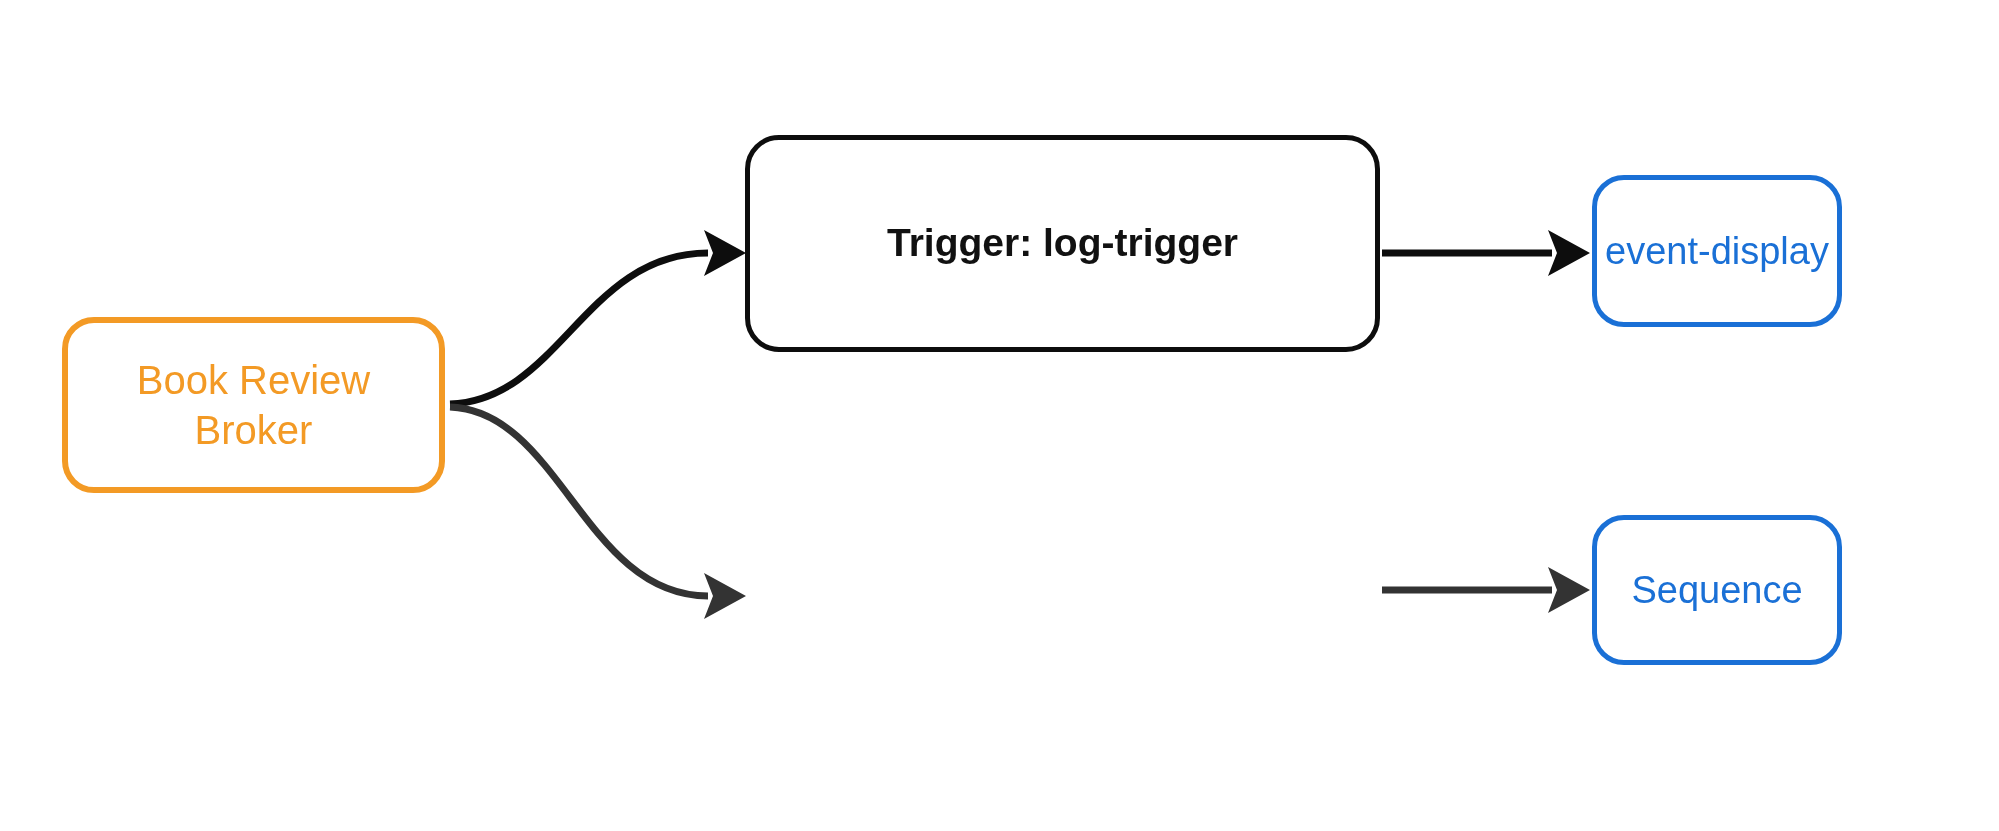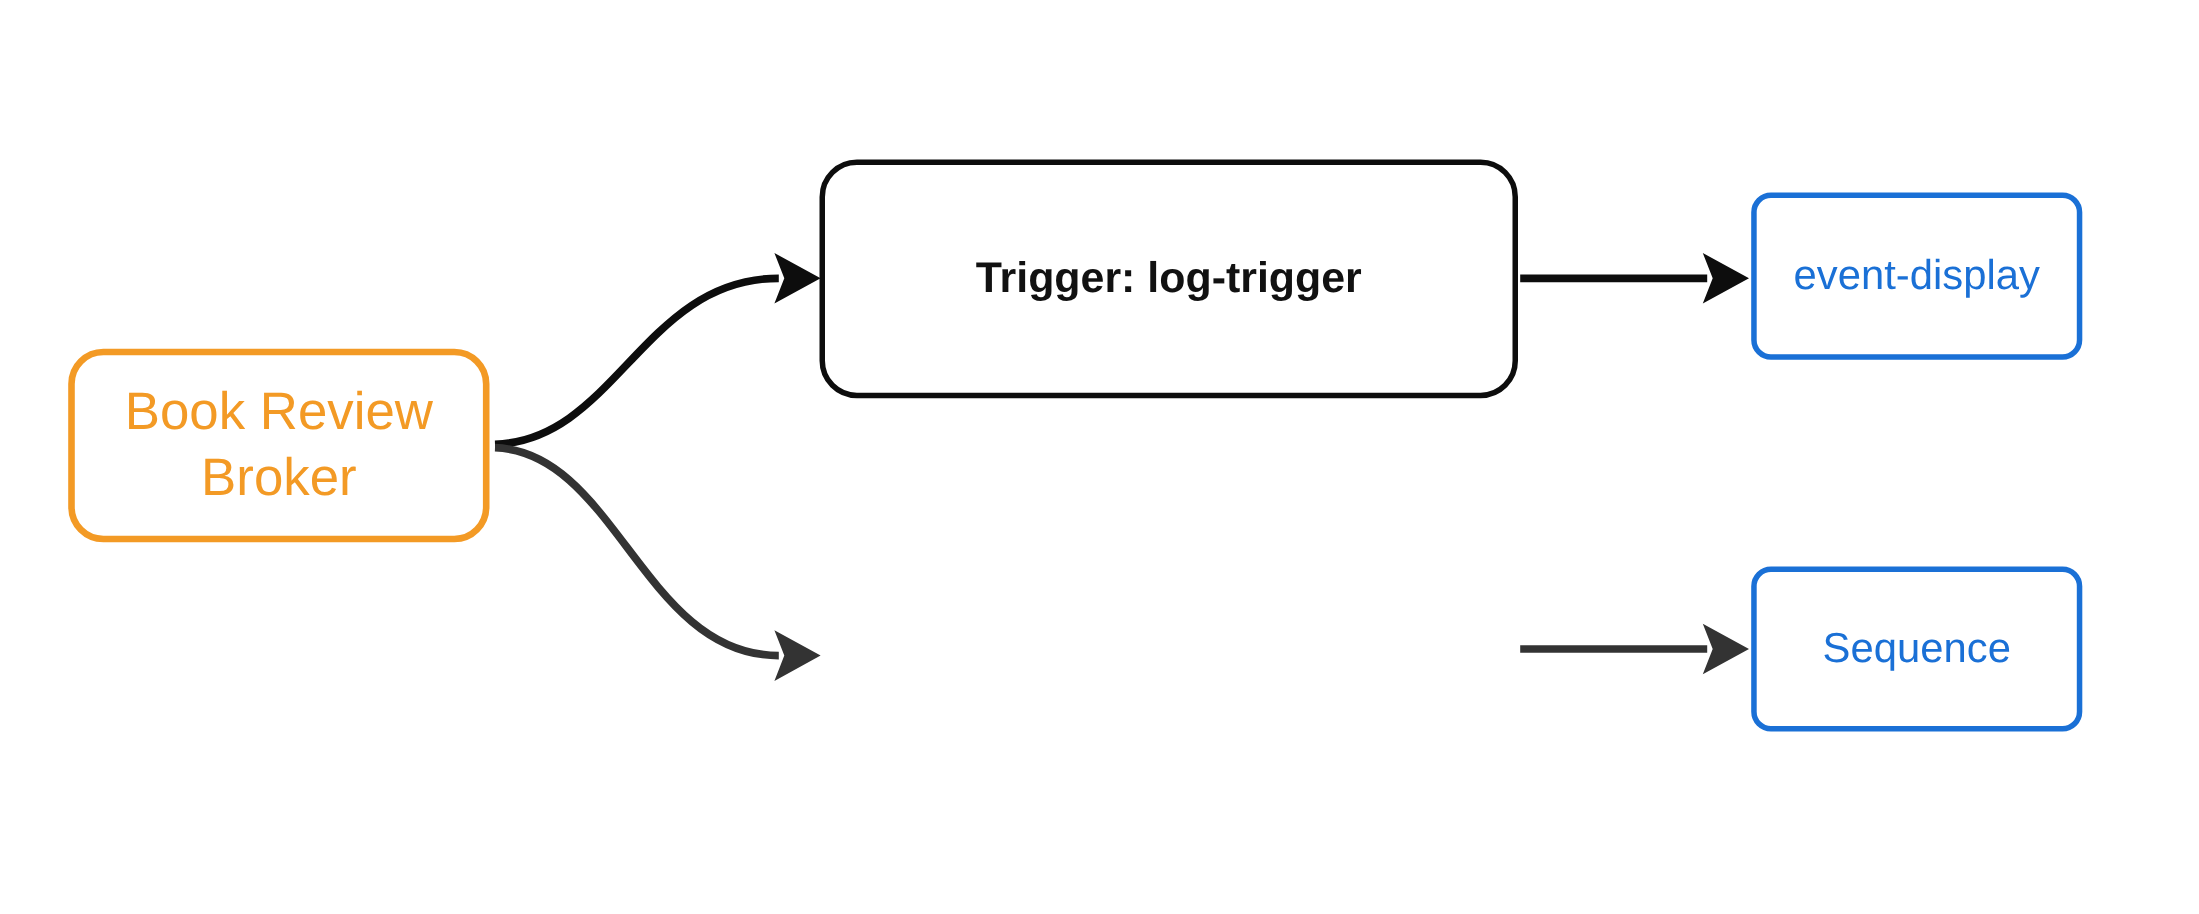--- a/index.html
+++ b/index.html
@@ -25,40 +25,40 @@
     align-items: center;
     justify-content: center;
     text-align: center;
   }
   .node-broker {
     left: 62px; top: 317px;
     width: 383px; height: 176px;
     border: 6px solid #f39a25;
     border-radius: 32px;
     color: #f39a25;
-    font-size: 48px;
+    font-size: 40px;
     line-height: 1.25;
   }
   .node-broker .label { max-width: 300px; }
   .node-trigger {
-    left: 745px; top: 145px;
+    left: 745px; top: 135px;
     width: 635px; height: 217px;
     border: 5px solid #0d0d0d;
     border-radius: 34px;
     color: #111111;
     font-size: 39px;
     line-height: 1.45;
   }
   .node-trigger.second { top: 490px; height: 213px; }
   .node-trigger .title { font-weight: bold; }
   .node-sink {
     left: 1592px; top: 175px;
-    width: 301px; height: 152px;
+    width: 250px; height: 152px;
     border: 5px solid #1a70d6;
-    border-radius: 18px;
+    border-radius: 32px;
     color: #1a70d6;
     font-size: 38px;
   }
   .node-sink.second { top: 515px; height: 150px; }
   .edge-path { fill: none; stroke-width: 7px; }
 </style>
 </head>
 <body>
 
 <div class="canvas">

